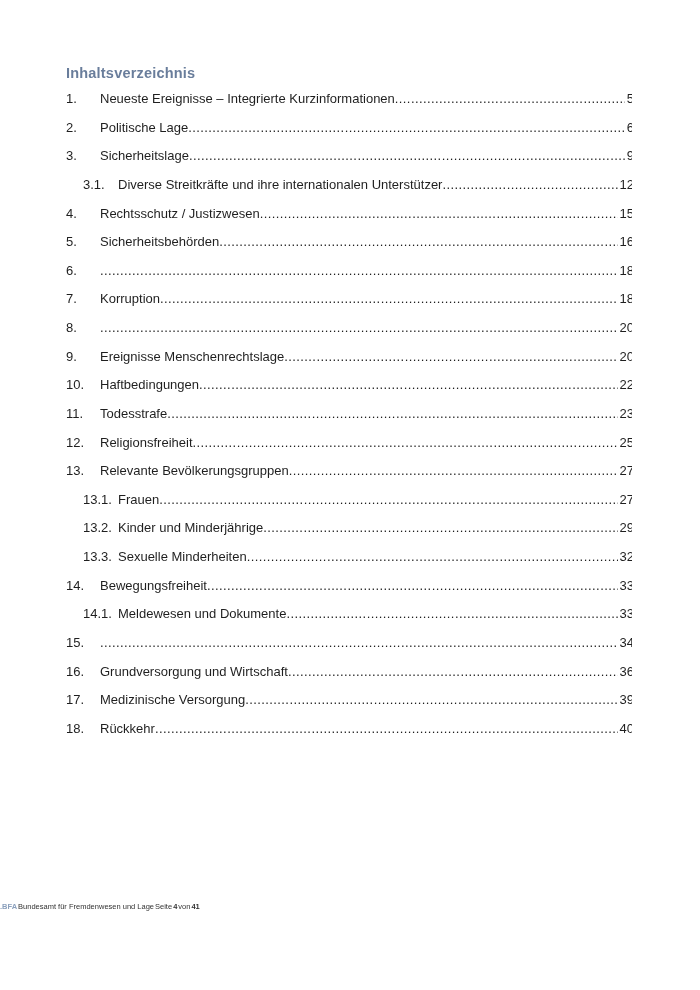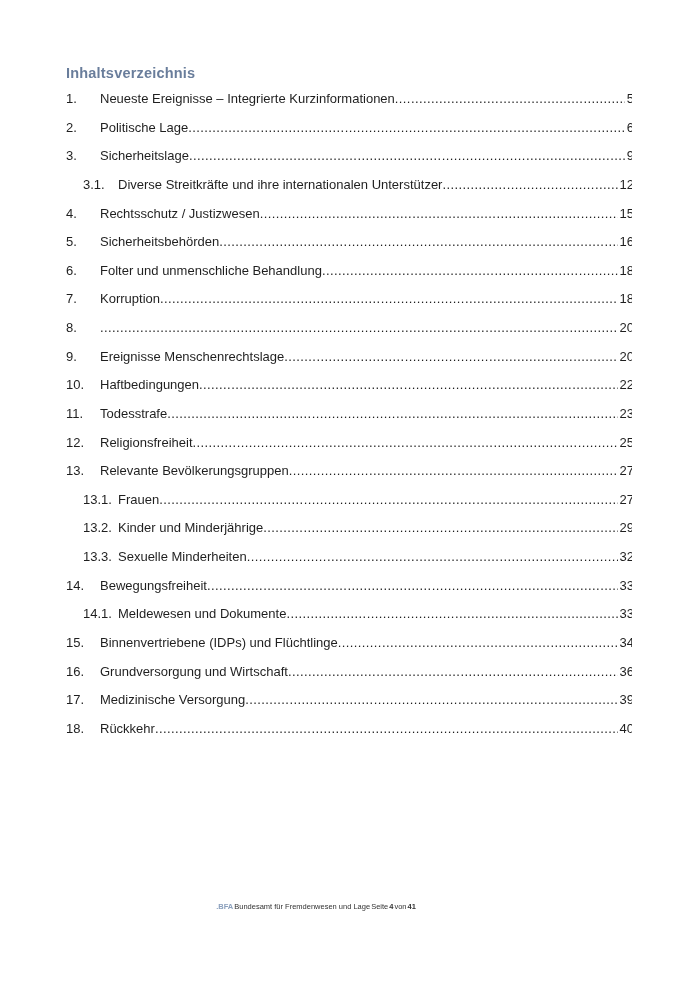--- a/index.html
+++ b/index.html
@@ -70,21 +70,20 @@
     flex: 0 0 auto;
     padding-left: 2px;
     white-space: nowrap;
   }
   .footer {
     position: absolute;
     left: 0;
     right: 0;
     top: 902px;
     display: flex;
-    justify-content: center;
     align-items: baseline;
     gap: 1px;
     font-size: 7.5px;
     line-height: 10px;
     color: var(--footer-text);
   }
   .footer .footer-logo {
     color: var(--logo-color);
     font-weight: bold;
   }
@@ -129,21 +128,20 @@
       <span class="pagenum">15</span>
     </div>
       <div class="toc-row">
       <span class="num">5.</span>
       <span class="label">Sicherheitsbehörden</span>
       <span class="dots">............................................................................................................................................................................................................................................................................................................</span>
       <span class="pagenum">16</span>
     </div>
       <div class="toc-row">
       <span class="num">6.</span>
-      <span class="label">Folter und unmenschliche Behandlung</span>
       <span class="dots">............................................................................................................................................................................................................................................................................................................</span>
       <span class="pagenum">18</span>
     </div>
       <div class="toc-row">
       <span class="num">7.</span>
       <span class="label">Korruption</span>
       <span class="dots">............................................................................................................................................................................................................................................................................................................</span>
       <span class="pagenum">18</span>
     </div>
       <div class="toc-row">
@@ -206,21 +204,20 @@
       <span class="pagenum">33</span>
     </div>
       <div class="toc-row lvl2">
       <span class="num">14.1.</span>
       <span class="label">Meldewesen und Dokumente</span>
       <span class="dots">............................................................................................................................................................................................................................................................................................................</span>
       <span class="pagenum">33</span>
     </div>
       <div class="toc-row">
       <span class="num">15.</span>
-      <span class="label">Binnenvertriebene (IDPs) und Flüchtlinge</span>
       <span class="dots">............................................................................................................................................................................................................................................................................................................</span>
       <span class="pagenum">34</span>
     </div>
       <div class="toc-row">
       <span class="num">16.</span>
       <span class="label">Grundversorgung und Wirtschaft</span>
       <span class="dots">............................................................................................................................................................................................................................................................................................................</span>
       <span class="pagenum">36</span>
     </div>
       <div class="toc-row">

